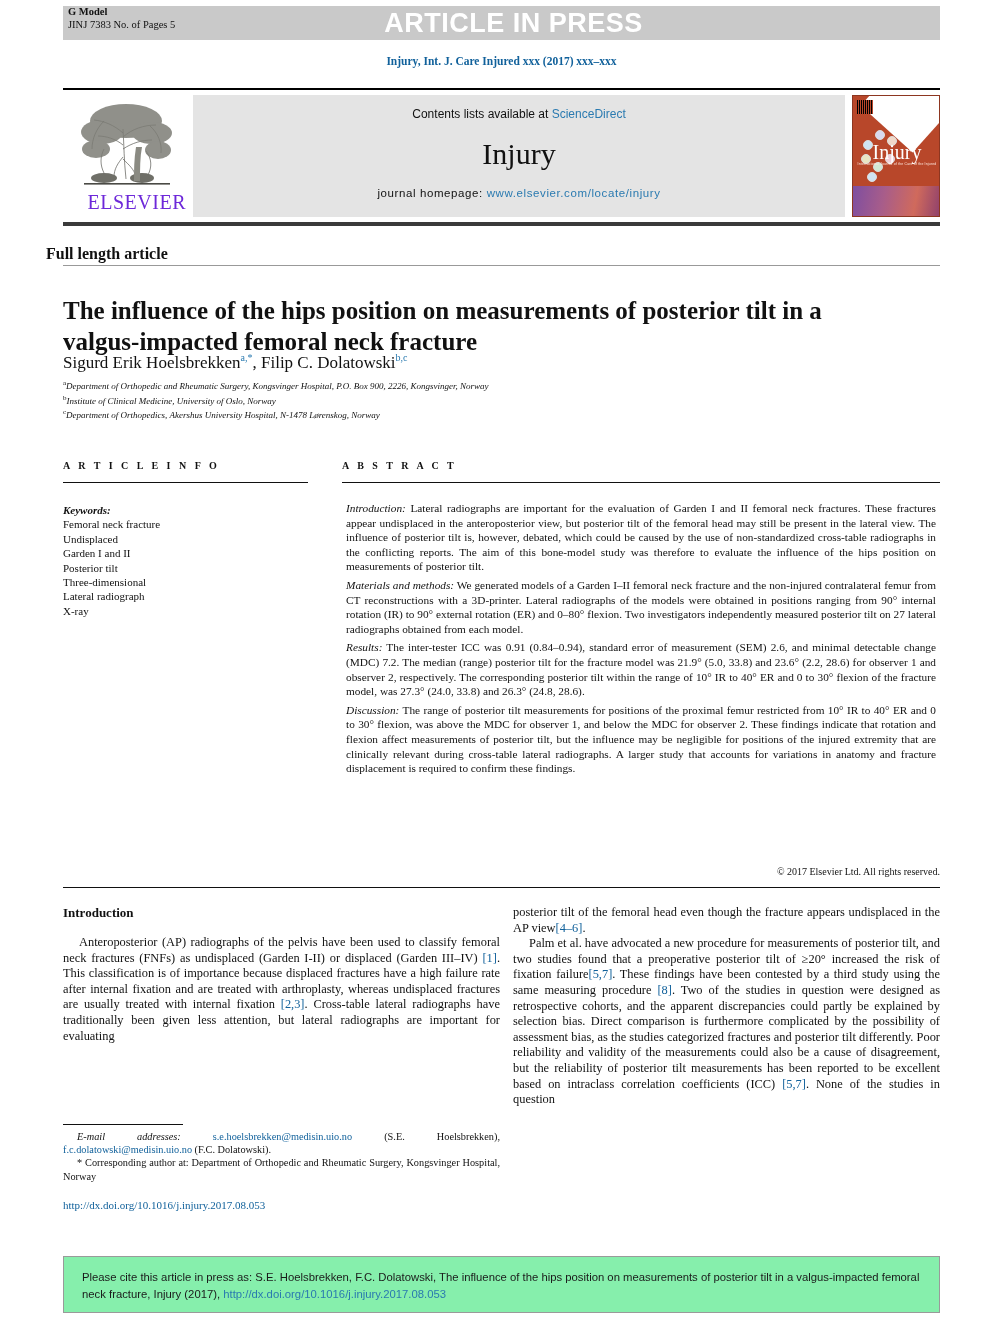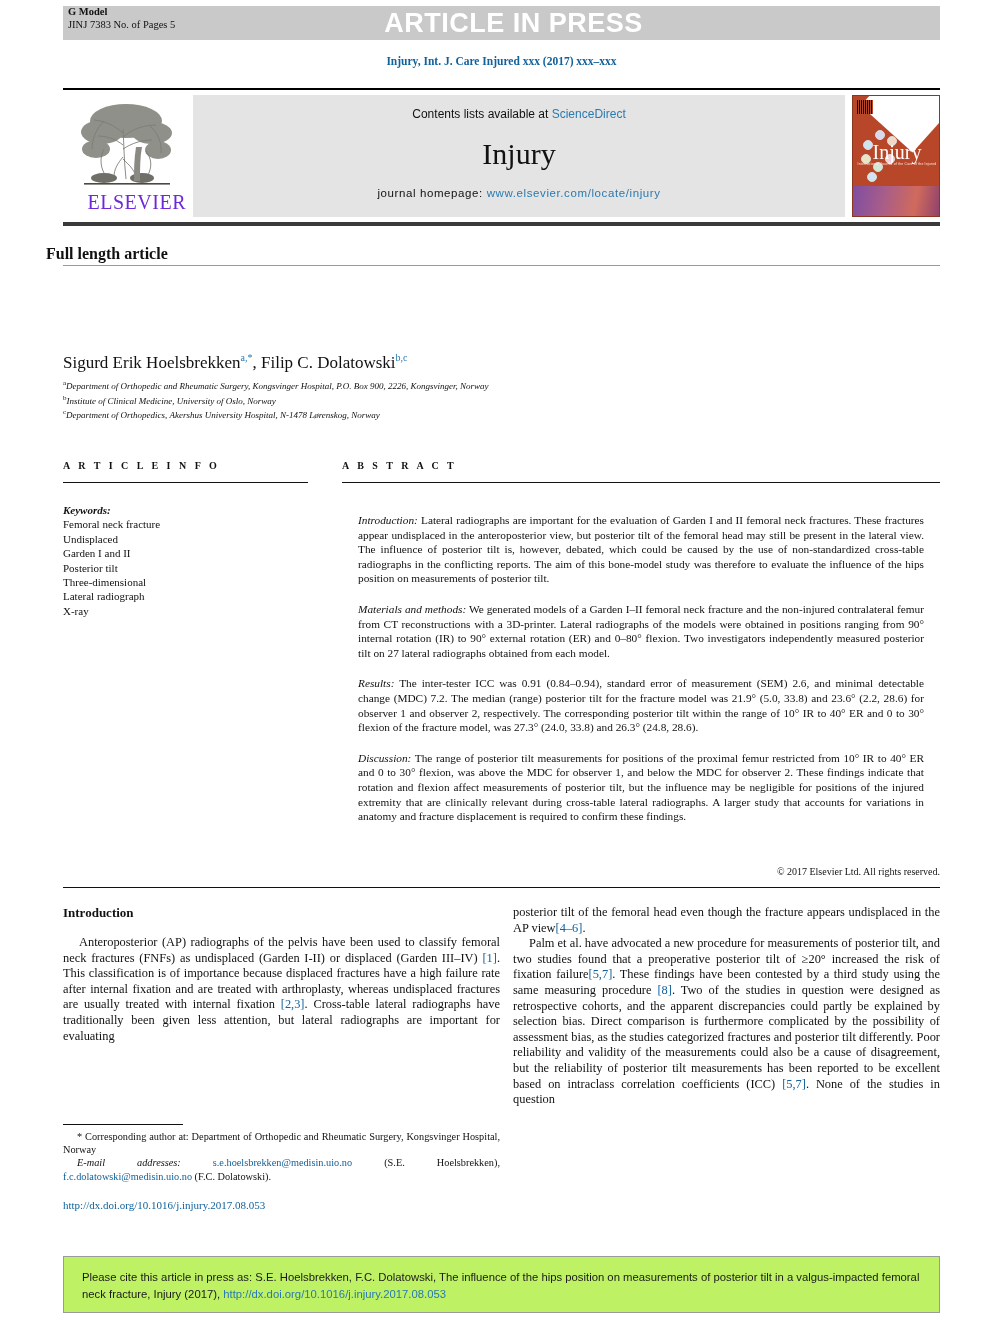--- a/index.html
+++ b/index.html
@@ -151,21 +151,21 @@
     position:absolute;left:342px;top:460px;
     font-family:"Liberation Serif",serif;font-weight:bold;font-size:10px;
     letter-spacing:3px;color:#111;
   }
   .abs-rule{position:absolute;left:342px;top:482px;width:598px;height:1px;background:#111;}
   .abstract{
     position:absolute;left:342px;top:497px;width:598px;
     font-family:"Liberation Serif",serif;font-size:11.3px;line-height:14.6px;
     text-align:justify;color:#111;
   }
-  .abstract p{margin:16px;}
+  .abstract p{margin:4px;}
   .abstract i{font-style:italic;}
   .copyright{
     position:absolute;left:342px;top:866px;width:598px;text-align:right;
     font-family:"Liberation Serif",serif;font-size:10px;color:#111;
   }
 
   .rule-abs-end{position:absolute;left:63px;top:887px;width:877px;height:1px;background:#111;}
 
   
   .col-left{
@@ -195,21 +195,21 @@
 
   .doi-block{
     position:absolute;left:63px;top:1198px;width:437px;
     font-family:"Liberation Serif",serif;font-size:11px;line-height:14px;color:#111;
   }
   .doi-block a{color:#11619b;text-decoration:none;}
 
   
   .cite-box{
     position:absolute;left:63px;top:1256px;width:877px;height:57px;
-    background:#bef264;border:1px solid #9a9a9a;box-sizing:border-box;
+    background:#86efac;border:1px solid #9a9a9a;box-sizing:border-box;
   }
   .cite-text{
     position:absolute;left:18px;top:12px;width:845px;
     font-family:"Liberation Sans",sans-serif;font-size:11.3px;line-height:17px;color:#1a1a1a;
   }
   .cite-text a{color:#2a7ab0;text-decoration:none;}
 </style>
 </head>
 <body>
 
@@ -283,20 +283,21 @@
     <div class="cover-title">Injury</div>
     <div class="cover-sub">International Journal of the Care of the Injured</div>
     <div class="cover-photo"></div>
   </div>
 
   <div class="rule-bottom"></div>
 
   <div class="fulllen">Full length article</div>
   <div class="rule-fl"></div>
 
+  <h1 class="title">The influence of the hips position on measurements of posterior tilt in a valgus-impacted femoral neck fracture</h1>
 
   <div class="authors">
     <span>Sigurd Erik Hoelsbrekken</span><sup>a,*</sup>, <span>Filip C. Dolatowski</span><sup>b,c</sup>
   </div>
 
   <div class="affil">
     <div><sup>a</sup><span>Department of Orthopedic and Rheumatic Surgery, Kongsvinger Hospital, P.O. Box 900, 2226, Kongsvinger, Norway</span></div>
     <div><sup>b</sup><span>Institute of Clinical Medicine, University of Oslo, Norway</span></div>
     <div><sup>c</sup><span>Department of Orthopedics, Akershus University Hospital, N-1478 Lørenskog, Norway</span></div>
   </div>
@@ -331,22 +332,22 @@
     <p class="body-p"><span>Anteroposterior (AP) radiographs of the pelvis have been used to classify femoral neck fractures (FNFs) as undisplaced (Garden I-II) or displaced (Garden III–IV) </span><span class="ref">[1]</span><span>. This classification is of importance because displaced fractures have a high failure rate after internal fixation and are treated with arthroplasty, whereas undisplaced fractures are usually treated with internal fixation </span><span class="ref">[2,3]</span><span>. Cross-table lateral radiographs have traditionally been given less attention, but lateral radiographs are important for evaluating</span></p>
   </div>
 
   <div class="col-right">
     <p class="body-p" style="text-indent:0;"><span>posterior tilt of the femoral head even though the fracture appears undisplaced in the AP view</span><span class="ref">[4–6]</span><span>.</span></p>
     <p class="body-p"><span>Palm et al. have advocated a new procedure for measurements of posterior tilt, and two studies found that a preoperative posterior tilt of ≥20° increased the risk of fixation failure</span><span class="ref">[5,7]</span><span>. These findings have been contested by a third study using the same measuring procedure </span><span class="ref">[8]</span><span>. Two of the studies in question were designed as retrospective cohorts, and the apparent discrepancies could partly be explained by selection bias. Direct comparison is furthermore complicated by the possibility of assessment bias, as the studies categorized fractures and posterior tilt differently. Poor reliability and validity of the measurements could also be a cause of disagreement, but the reliability of posterior tilt measurements has been reported to be excellent based on intraclass correlation coefficients (ICC) </span><span class="ref">[5,7]</span><span>. None of the studies in question</span></p>
   </div>
 
   <div class="fn-rule"></div>
   <div class="footnote">
+    <div style="text-indent:14px;"><i>E-mail addresses:</i> <a href="#">s.e.hoelsbrekken@medisin.uio.no</a><span> (S.E. Hoelsbrekken), </span><a href="#">f.c.dolatowski@medisin.uio.no</a><span> (F.C. Dolatowski).</span></div>
     <div style="text-indent:14px;"><span>*</span><span> Corresponding author at: Department of Orthopedic and Rheumatic Surgery, Kongsvinger Hospital, Norway</span></div>
-    <div style="text-indent:14px;"><i>E-mail addresses:</i> <a href="#">s.e.hoelsbrekken@medisin.uio.no</a><span> (S.E. Hoelsbrekken), </span><a href="#">f.c.dolatowski@medisin.uio.no</a><span> (F.C. Dolatowski).</span></div>
   </div>
 
   <div class="doi-block">
     <div><a href="#">http://dx.doi.org/10.1016/j.injury.2017.08.053</a></div>
   </div>
 
   <div class="cite-box">
     <div class="cite-text"><span>Please cite this article in press as: S.E. Hoelsbrekken, F.C. Dolatowski, The influence of the hips position on measurements of posterior tilt in a valgus-impacted femoral neck fracture, Injury (2017), </span><a href="#">http://dx.doi.org/10.1016/j.injury.2017.08.053</a></div>
   </div>
 

